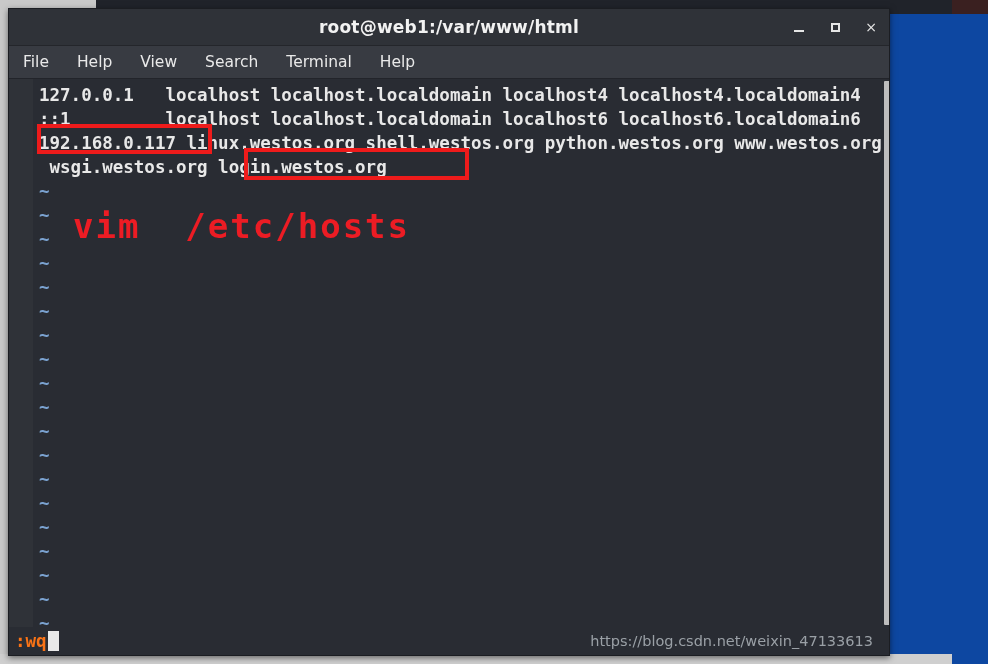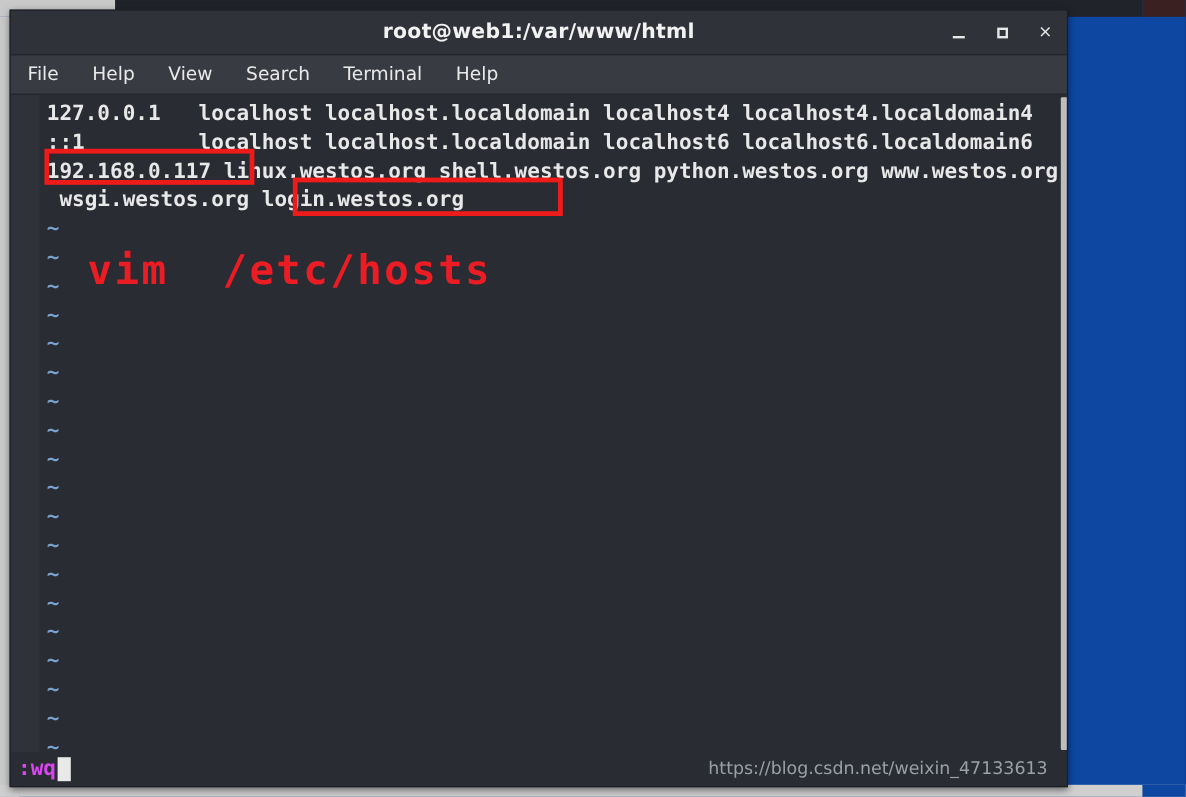--- a/index.html
+++ b/index.html
@@ -221,21 +221,21 @@
   .statusbar {
     height: 28px;
     flex: 0 0 28px;
     background: #292c33;
     position: relative;
     display: flex;
     align-items: center;
     padding-left: 6px;
   }
   .cmdline {
-    color: #d946ef;
+    color: #f97316;
     font-family: "DejaVu Sans Mono", "Liberation Mono", monospace;
     font-size: 17.5px;
     font-weight: bold;
     white-space: pre;
     display: flex;
     align-items: center;
   }
   .cursor-block {
     display: inline-block;
     width: 11px;

